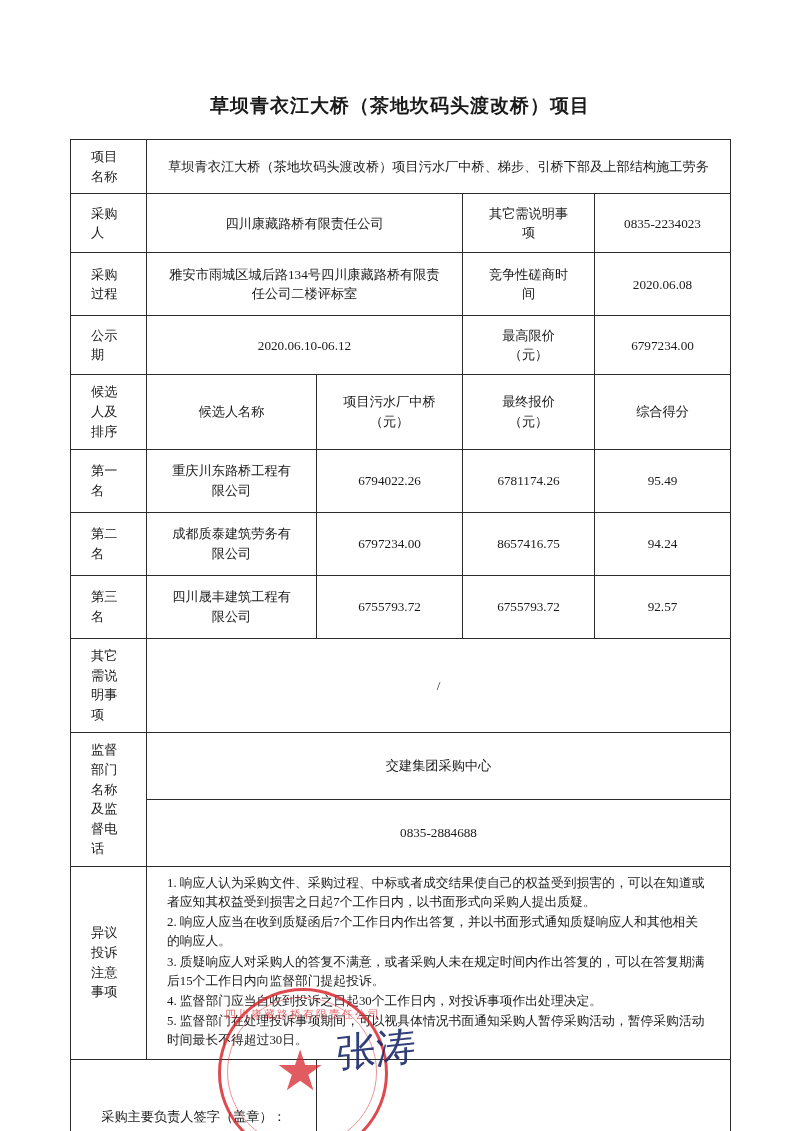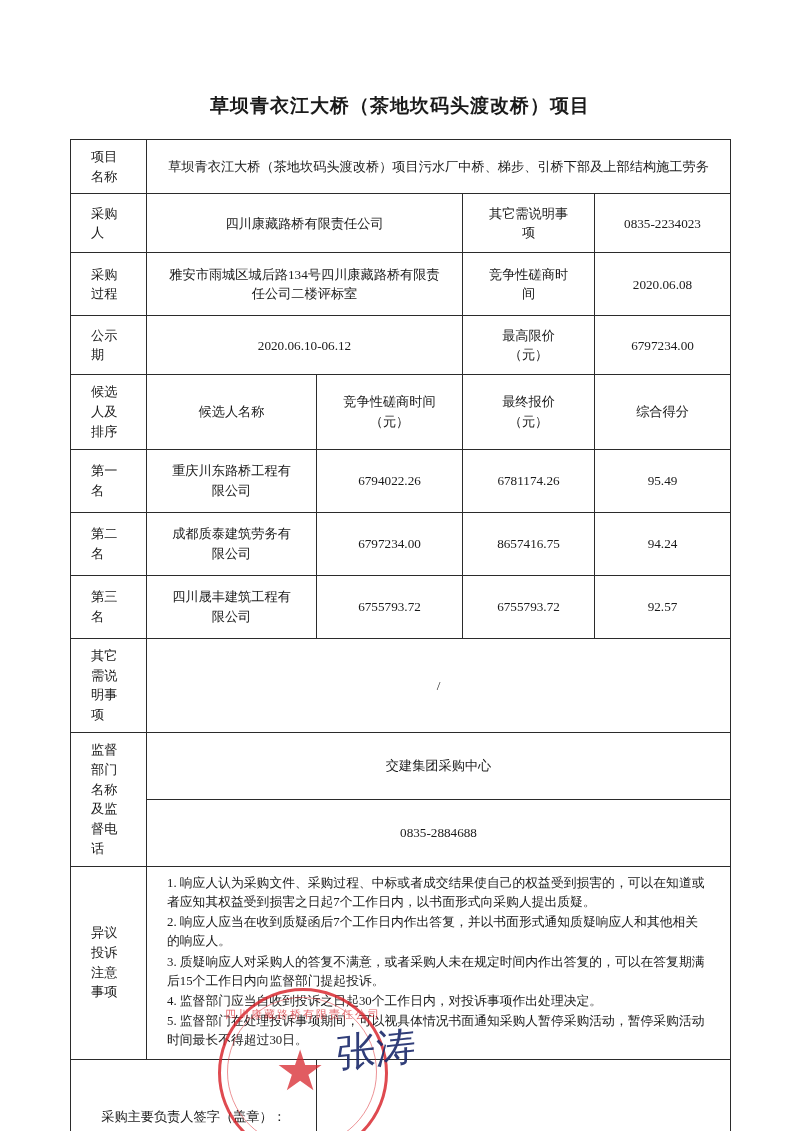--- a/index.html
+++ b/index.html
@@ -184,21 +184,21 @@
       </tr>
       <tr>
         <td class="label-cell tall-1">公示期</td>
         <td class="c-center" colspan="2">2020.06.10-06.12</td>
         <td class="c-center">最高限价（元）</td>
         <td class="c-center">6797234.00</td>
       </tr>
       <tr>
         <td class="label-cell tall-1">候选人及排序</td>
         <td class="c-center">候选人名称</td>
-        <td class="c-center">竞争性磋商时间（元）</td>
+        <td class="c-center">项目污水厂中桥（元）</td>
         <td class="c-center">最终报价（元）</td>
         <td class="c-center">综合得分</td>
       </tr>
       <tr>
         <td class="label-cell tall-2">第一名</td>
         <td class="c-left">重庆川东路桥工程有限公司</td>
         <td class="c-center">6794022.26</td>
         <td class="c-center">6781174.26</td>
         <td class="c-center">95.49</td>
       </tr>

